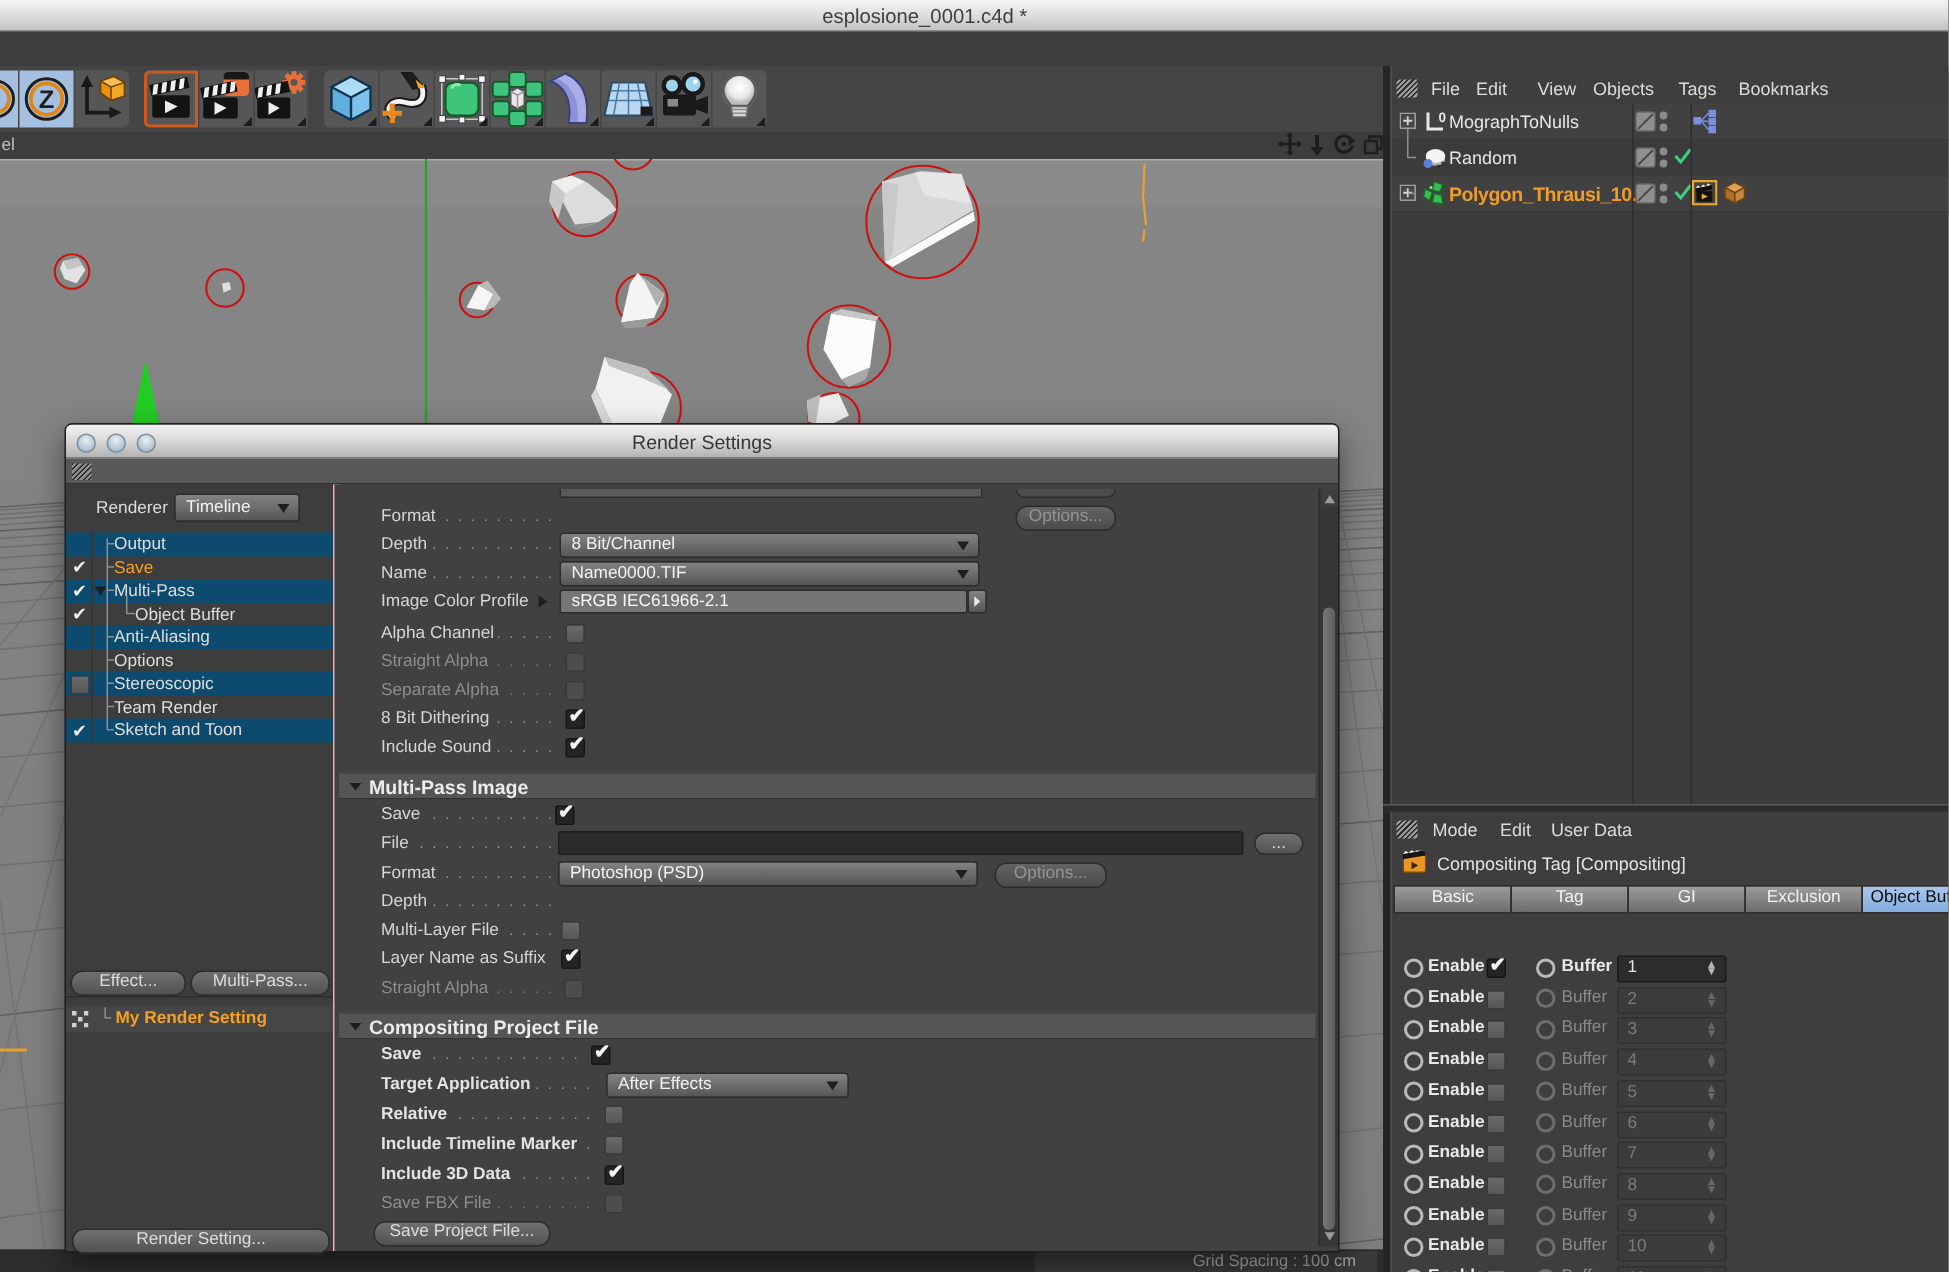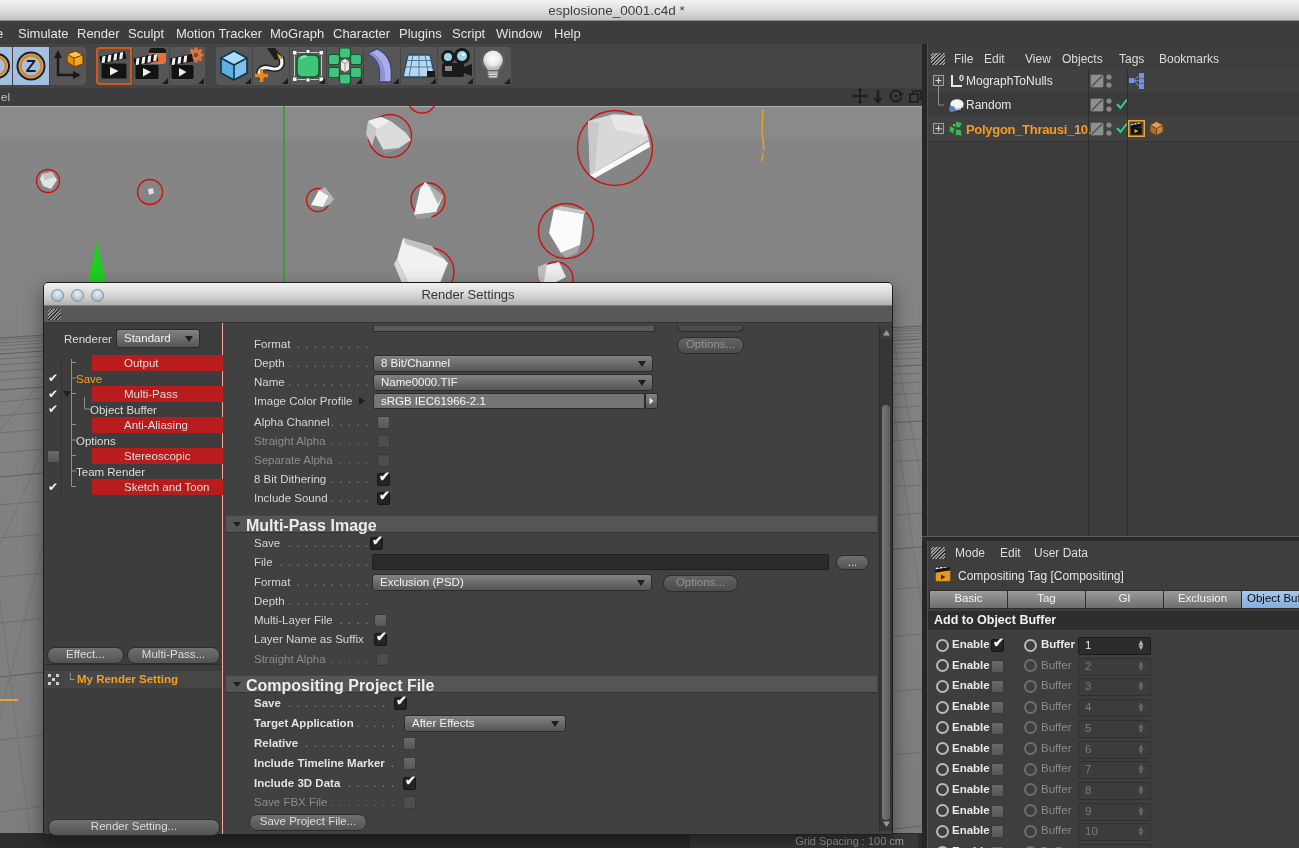--- a/index.html
+++ b/index.html
@@ -30,36 +30,36 @@
 #dlg{left:43px;top:282px;width:848px;height:551px;background:#414141;border:1px solid #1d1d1d;border-radius:5px 5px 0 0;box-shadow:0 8px 20px rgba(0,0,0,.45);}
 #dlgtitle{position:absolute;left:0;top:0;width:100%;height:22px;background:linear-gradient(#f2f2f2,#d8d8d8 50%,#b2b2b2);border-radius:4px 4px 0 0;border-bottom:1px solid #7c7c7c;}
 #dlgtitle .t{position:absolute;left:0;right:0;top:4px;text-align:center;font-size:13px;color:#373737;}
 .light{position:absolute;top:6px;width:11px;height:11px;border-radius:50%;background:radial-gradient(circle at 50% 32%,#e9f1f6,#b9c8d4 60%,#93a6b4);border:1px solid #7e909e;}
 #dlgstrip{position:absolute;left:0;top:23px;width:100%;height:16px;background:#585858;border-bottom:1px solid #333;}
 #dlghatch{position:absolute;left:4px;top:26px;width:13px;height:11px;background:repeating-linear-gradient(135deg,#2e2e2e 0 1px,#8d8d8d 1px 2.5px);}
 #dlgside{position:absolute;left:0;top:40px;width:178px;height:511px;background:#3d3d3d;border-right:5px solid #fca5a5;}
 #dlgcontent{position:absolute;left:179px;top:40px;width:656px;height:511px;background:#414141;}
 #dlgscroll{position:absolute;left:835px;top:43px;width:12px;height:505px;background:#363636;border-left:1px solid #2c2c2c;}
 .srow{position:absolute;left:0;width:178px;height:16px;font-size:11.5px;color:#dedede;}
-.srow.alt{background:#b91c1c;margin-left:48px;}
+.srow.alt{background:#0c4a6e;}
 .srow .tx{position:absolute;top:2px;}
 .chk{position:absolute;font-size:12px;color:#efefef;}
 .ddl{position:absolute;height:15px;background:linear-gradient(#828282,#565656);border:1px solid #2c2c2c;border-radius:3px;font-size:11.5px;color:#f2f2f2;}
 .ddl .tx{position:absolute;left:7px;top:1px;white-space:nowrap;}
 .ddl .ar{position:absolute;right:6px;top:5px;width:0;height:0;border-left:4.5px solid transparent;border-right:4.5px solid transparent;border-top:6px solid #1e1e1e;}
 .lab{position:absolute;font-size:11.5px;color:#d6d6d6;white-space:nowrap;background:#414141;padding-right:3px;}
 .lab.b{font-weight:bold;color:#e3e3e3;}
 .lab.dis{color:#8d8d8d;}
 .dots{position:absolute;overflow:hidden;font-size:10px;letter-spacing:1.5px;color:#999;white-space:nowrap;}
 .dots.dis{color:#777;}
 .cb{position:absolute;width:11px;height:11px;border-radius:2px;background:linear-gradient(#6a6a6a,#575757);border:1px solid #3a3a3a;}
 .cb.dis{background:#4d4d4d;}
 .cb.on{background:#242424;border-color:#161616;}
 .cb.on:after{content:"\2714";position:absolute;left:1px;top:-5px;font-size:13px;font-weight:bold;color:#f4f4f4;}
-.sech{position:absolute;left:3px;width:651px;height:16px;background:#555;border-top:1px solid #454545;border-bottom:1px solid #333;font-size:16px;font-weight:bold;color:#ececec;}
+.sech{position:absolute;left:3px;width:651px;height:16px;background:#555;border-top:1px solid #454545;border-bottom:1px solid #333;font-size:13px;font-weight:bold;color:#ececec;}
 .sech .tx{position:absolute;left:20px;top:1px;}
 .sech .tr{position:absolute;left:7px;top:6px;width:0;height:0;border-left:4px solid transparent;border-right:4px solid transparent;border-top:5px solid #1e1e1e;}
 .btn{position:absolute;height:15px;background:linear-gradient(#707070,#525252);border:1px solid #2c2c2c;border-radius:8px;font-size:11.5px;color:#dcdcdc;text-align:center;}
 .btn.dis{color:#949494;background:linear-gradient(#636363,#4b4b4b);}
 .tfield{position:absolute;height:14px;background:#2b2b2b;border:1px solid #1e1e1e;border-radius:2px;color:#e8e8e8;font-size:11.5px;}
 
 #ompanel{left:927px;top:44px;width:372px;height:492px;background:#3c3c3c;border-left:1px solid #4f4f4f;}
 #omheader{position:absolute;left:0;top:4px;width:372px;height:21px;background:#3e3e3e;}
 #omheader span{position:absolute;top:4px;font-size:12px;color:#dcdcdc;}
 .omrow{position:absolute;left:0;width:372px;height:24px;}
@@ -75,33 +75,20 @@
 .abuf.dis{background:#3c3c3c;border-color:#303030;color:#7b7b7b;}
 .updn{position:absolute;right:5px;top:2px;font-size:8px;line-height:5px;color:#b5b5b5;}
 .abuf.dis .updn{color:#686868;}
 </style>
 </head>
 <body>
 <div id="root">
   <div class="abs" id="titlebar">
       <div class="t">esplosione_0001.c4d *</div>
     </div>
-  <div class="abs" id="menubar">
-    <span style="left:-4px">e</span>
-    <span style="left:18px">Simulate</span>
-    <span style="left:77px">Render</span>
-    <span style="left:128px">Sculpt</span>
-    <span style="left:176px">Motion Tracker</span>
-    <span style="left:270px">MoGraph</span>
-    <span style="left:333px">Character</span>
-    <span style="left:399px">Plugins</span>
-    <span style="left:452px">Script</span>
-    <span style="left:496px">Window</span>
-    <span style="left:554px">Help</span>
-  </div>
   <div class="abs" id="toolbar">
 
     <div class="tile tileb" style="left:0;width:12px">
       <svg width="12" height="38">
           <g stroke="#1e1e1e" fill="none">
             <circle cx="-3" cy="19" r="12" stroke-width="2"></circle>
             <circle cx="-3" cy="19" r="9" stroke="#e08614" stroke-width="2.5"></circle>
           </g>
         </svg>
     </div>
@@ -562,23 +549,20 @@
       </div>
     <div class="tab" style="left:157px;width:77px">
         <div class="tx">GI</div>
       </div>
     <div class="tab" style="left:235px;width:77px">
         <div class="tx">Exclusion</div>
       </div>
     <div class="tab sel" style="left:313px;width:60px">
         <div class="tx" style="position:absolute;left:5px;top:1px">Object Buf</div>
       </div>
-    <div style="position:absolute;left:0;top:70px;width:372px;height:19px;background:#2e2e2e;border-bottom:1px solid #444">
-        <span style="position:absolute;left:6px;top:2px;font-size:12.5px;font-weight:bold;color:#f0f0f0">Add to Object Buffer</span>
-      </div>
     <div class="aring" style="left:8px;top:97.5px"></div>
     <span style="position:absolute;left:24px;top:97.0px;font-size:11.5px;font-weight:bold;color:#e8e8e8">Enable</span>
     <div class="cb on" style="left:63px;top:98.0px"></div>
     <div class="aring" style="left:96px;top:97.5px"></div>
     <span style="position:absolute;left:113px;top:97.0px;font-size:11.5px;color:#e8e8e8;font-weight:bold">Buffer</span>
     <div class="abuf" style="left:150px;top:96.0px">
         <span style="position:absolute;left:6px;top:1px">1</span>
         <div class="updn">▲<br>▼</div>
       </div>
     <div class="aring" style="left:8px;top:118.2px"></div>
@@ -677,21 +661,21 @@
         <div class="t">Render Settings</div>
       </div>
     <div class="light" style="left:7px"></div>
     <div class="light" style="left:27px"></div>
     <div class="light" style="left:47px"></div>
     <div id="dlgstrip"></div>
     <div id="dlghatch"></div>
     <div id="dlgside">
       <div style="position:absolute;left:20px;top:10px;font-size:11.5px;color:#dcdcdc">Renderer</div>
       <div class="ddl" style="left:72px;top:6px;width:82px;height:17px">
-          <div class="tx" style="top:2px">Standard</div>
+          <div class="tx" style="top:2px">Timeline</div>
           <div class="ar" style="top:6px"></div>
         </div>
       <div class="srow alt" style="top:32px">
           <div class="tx" style="left:32px">Output</div>
         </div>
       <div class="srow" style="top:47.5px">
           <div class="tx" style="left:32px;color:#f5a021">Save</div>
         </div>
       <div class="srow alt" style="top:63px">
           <div class="tx" style="left:32px">Multi-Pass</div>
@@ -796,21 +780,21 @@
       <div class="dots" style="left:31px;top:215px;width:119px">.&nbsp;.&nbsp;.&nbsp;.&nbsp;.&nbsp;.&nbsp;.&nbsp;.&nbsp;.&nbsp;.&nbsp;.&nbsp;.&nbsp;.&nbsp;.&nbsp;.&nbsp;.&nbsp;.&nbsp;.&nbsp;.&nbsp;.&nbsp;.&nbsp;.&nbsp;.&nbsp;.&nbsp;.</div>
       <div class="lab" style="left:31px;top:214px">Save</div>
       <div class="cb on" style="left:147px;top:214px"></div>
       <div class="dots" style="left:31px;top:234px;width:115px">.&nbsp;.&nbsp;.&nbsp;.&nbsp;.&nbsp;.&nbsp;.&nbsp;.&nbsp;.&nbsp;.&nbsp;.&nbsp;.&nbsp;.&nbsp;.&nbsp;.&nbsp;.&nbsp;.&nbsp;.&nbsp;.&nbsp;.&nbsp;.&nbsp;.&nbsp;.&nbsp;.&nbsp;.</div>
       <div class="lab" style="left:31px;top:233px">File</div>
       <div class="tfield" style="left:149px;top:231px;width:455px"></div>
       <div class="btn" style="left:613px;top:232px;width:31px;height:13px">...</div>
       <div class="dots" style="left:31px;top:254px;width:115px">.&nbsp;.&nbsp;.&nbsp;.&nbsp;.&nbsp;.&nbsp;.&nbsp;.&nbsp;.&nbsp;.&nbsp;.&nbsp;.&nbsp;.&nbsp;.&nbsp;.&nbsp;.&nbsp;.&nbsp;.&nbsp;.&nbsp;.&nbsp;.&nbsp;.&nbsp;.&nbsp;.&nbsp;.</div>
       <div class="lab" style="left:31px;top:253px">Format</div>
       <div class="ddl" style="left:149px;top:251px;width:278px">
-          <div class="tx">Exclusion (PSD)</div>
+          <div class="tx">Photoshop (PSD)</div>
           <div class="ar"></div>
         </div>
       <div class="btn dis" style="left:440px;top:252px;width:73px">Options...</div>
       <div class="dots" style="left:31px;top:273px;width:115px">.&nbsp;.&nbsp;.&nbsp;.&nbsp;.&nbsp;.&nbsp;.&nbsp;.&nbsp;.&nbsp;.&nbsp;.&nbsp;.&nbsp;.&nbsp;.&nbsp;.&nbsp;.&nbsp;.&nbsp;.&nbsp;.&nbsp;.&nbsp;.&nbsp;.&nbsp;.&nbsp;.&nbsp;.</div>
       <div class="lab" style="left:31px;top:272px">Depth</div>
       <div class="dots" style="left:31px;top:292px;width:115px">.&nbsp;.&nbsp;.&nbsp;.&nbsp;.&nbsp;.&nbsp;.&nbsp;.&nbsp;.&nbsp;.&nbsp;.&nbsp;.&nbsp;.&nbsp;.&nbsp;.&nbsp;.&nbsp;.&nbsp;.&nbsp;.&nbsp;.&nbsp;.&nbsp;.&nbsp;.&nbsp;.&nbsp;.</div>
       <div class="lab" style="left:31px;top:291px">Multi-Layer File</div>
       <div class="cb" style="left:151px;top:291px"></div>
       <div class="lab" style="left:31px;top:310px">Layer Name as Suffix</div>
       <div class="cb on" style="left:151px;top:310px"></div>

